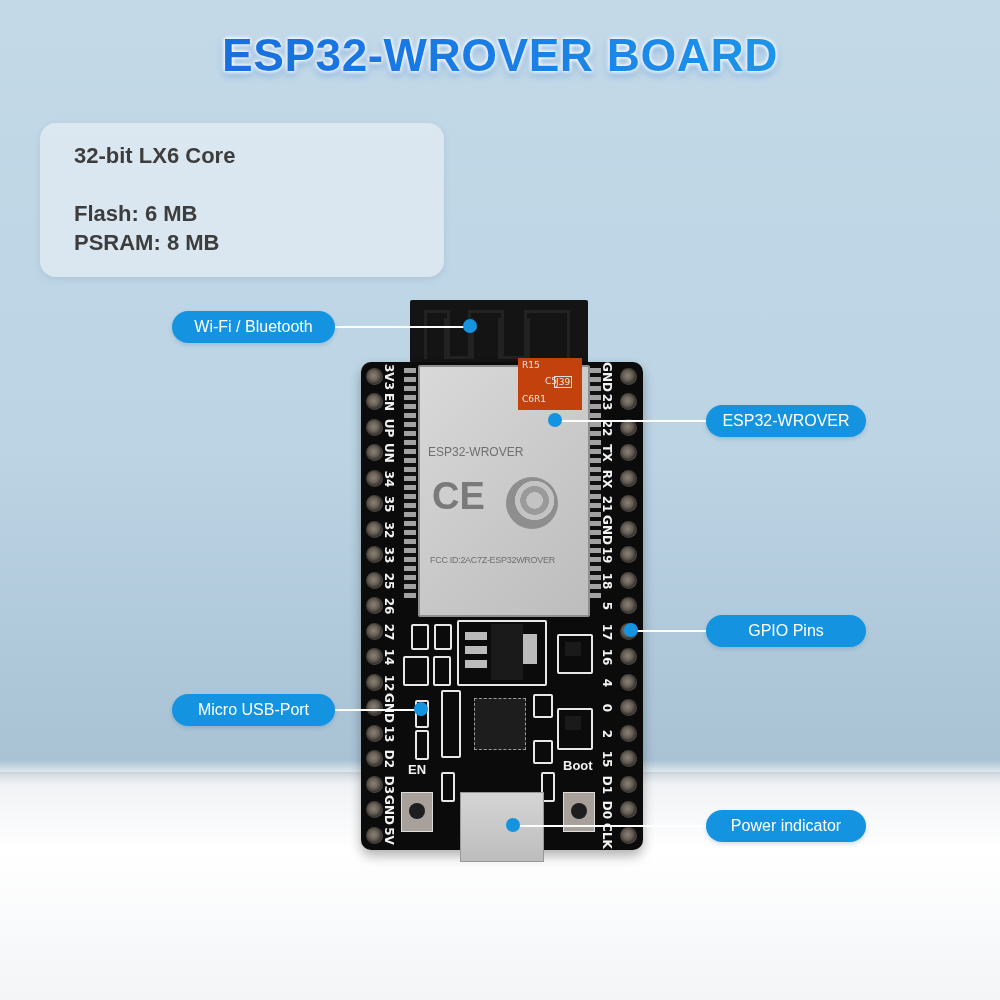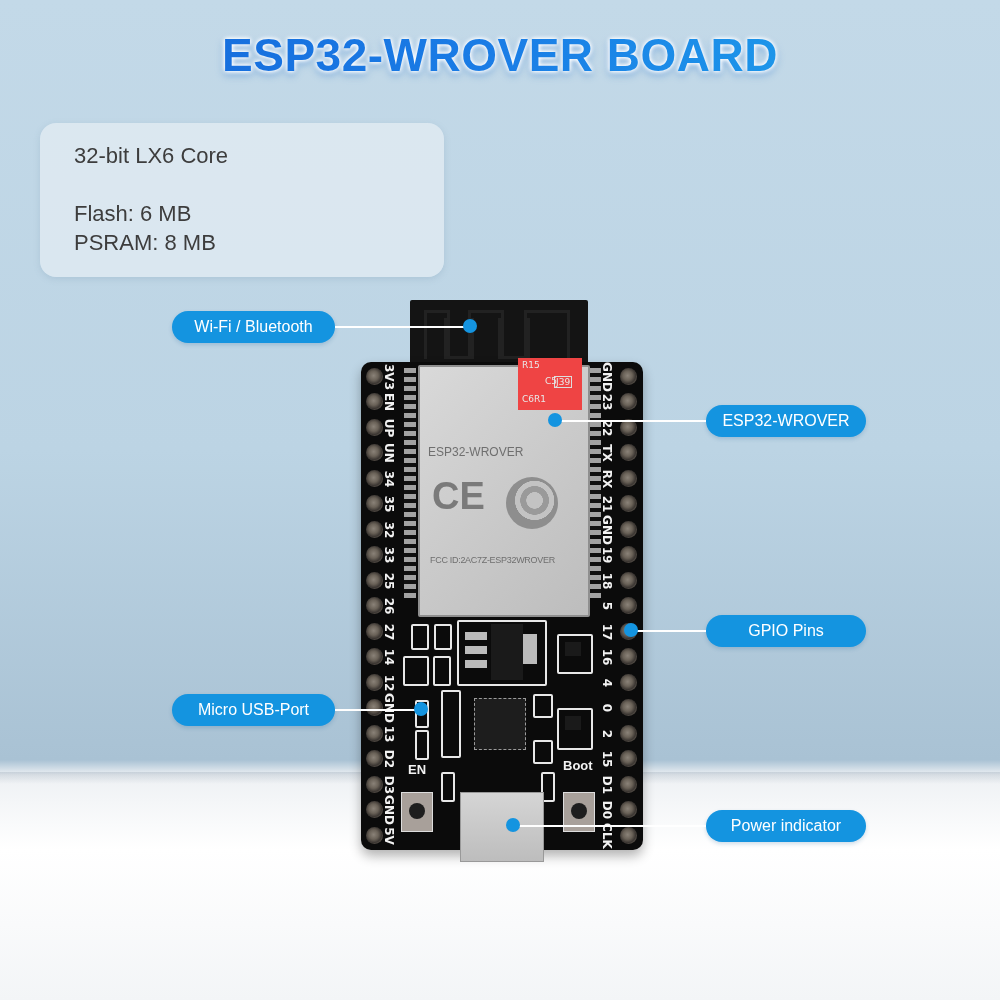--- a/index.html
+++ b/index.html
@@ -17,20 +17,21 @@
     font-size: 46px; font-weight: bold; letter-spacing: 0.5px;
     background: linear-gradient(90deg, #1565d8 0%, #1a7de6 50%, #1fa8ec 100%);
     -webkit-background-clip: text; background-clip: text; color: transparent;
     -webkit-text-stroke: 0px;
     filter: drop-shadow(0 0 2px #ffffff) drop-shadow(0 0 2px #ffffff) drop-shadow(0 3px 3px rgba(30,110,200,0.35));
   }
   .spec-box {
     position: absolute; left: 40px; top: 123px; width: 404px; height: 154px;
     background: rgba(222,233,241,0.88); border-radius: 16px;
     box-shadow: 0 2px 6px rgba(120,150,175,0.25);
+    font-weight: bold;
   }
   .spec-line {
     position: absolute; left: 34px; font-size: 22px; color: #3d3d3d; white-space: nowrap;
   }
 
   
   .antenna {
     position: absolute; left: 410px; top: 300px; width: 178px; height: 70px;
     background: #141414; border-radius: 2px;
   }
@@ -65,21 +66,21 @@
   .module-text {
     position: absolute; color: #6f6f6f; font-size: 12px; white-space: nowrap;
   }
   .ce { position: absolute; color: #7a7a7a; font-size: 38px; font-weight: bold; }
   .swirl {
     position: absolute; left: 86px; top: 110px; width: 52px; height: 52px; border-radius: 50%;
     background: radial-gradient(circle at 55% 45%, #c3c3c3 0 20%, #9a9a9a 21% 35%, #c3c3c3 36% 48%, #8e8e8e 49% 100%);
   }
   .shield-patch {
     position: absolute; left: 518px; top: 358px; width: 64px; height: 52px;
-    background: #ef4444;
+    background: #c2410c;
   }
   .patch-text { position: absolute; color: #e8e8e8; font-size: 9px; font-family: "DejaVu Sans", sans-serif; }
   .comp { position: absolute; border: 2px solid #e8e8e8; border-radius: 2px; }
   .chip { position: absolute; background: #1d1d1d; border: 1px dashed #9c9c9c; }
   .reg { position: absolute; background: #1a1a1a; }
   .reg-pad { position: absolute; background: #bbb; }
   .button-body {
     position: absolute; width: 30px; height: 38px; background: #a8a09a; border: 1px solid #ddd;
   }
   .button-cap {

